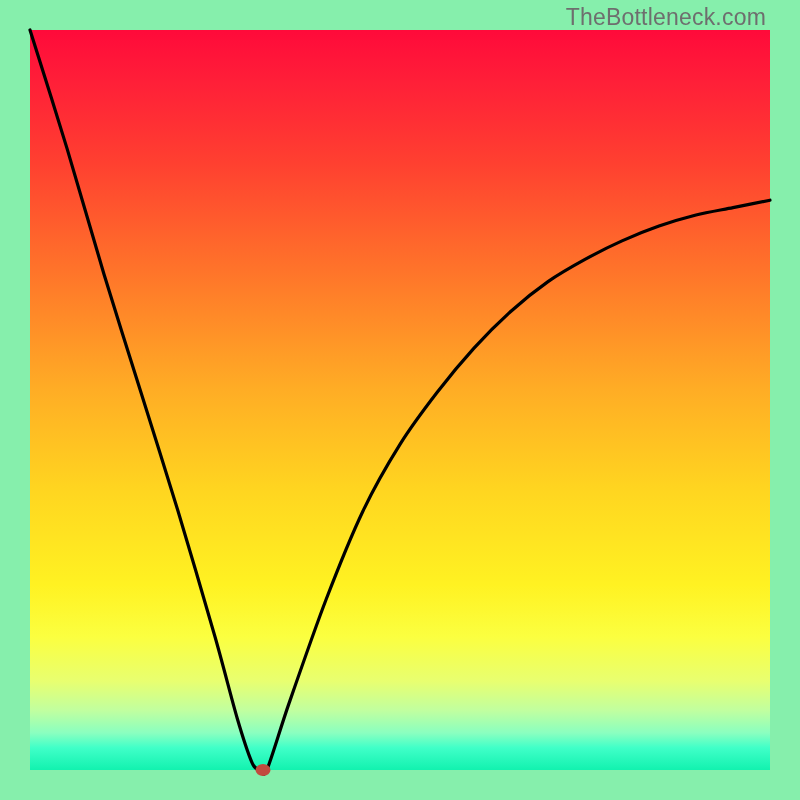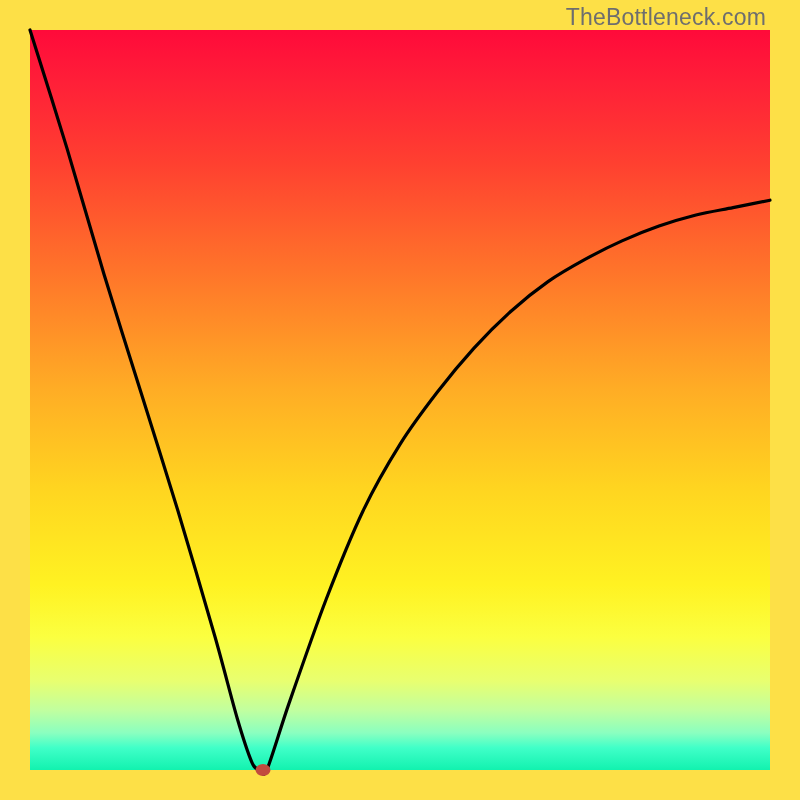--- a/index.html
+++ b/index.html
@@ -7,21 +7,21 @@
     padding: 0;
     width: 800px;
     height: 800px;
     overflow: hidden;
     font-family: Arial, sans-serif;
   }
   .chart-container {
     position: relative;
     width: 800px;
     height: 800px;
-    background: #fde047;
+    background: #86efac;
   }
   .plot-area {
     position: absolute;
     left: 30px;
     top: 30px;
     width: 740px;
     height: 740px;
     background: linear-gradient(to bottom,
       #ff0a3a 0%,
       #ff1f38 7%,

